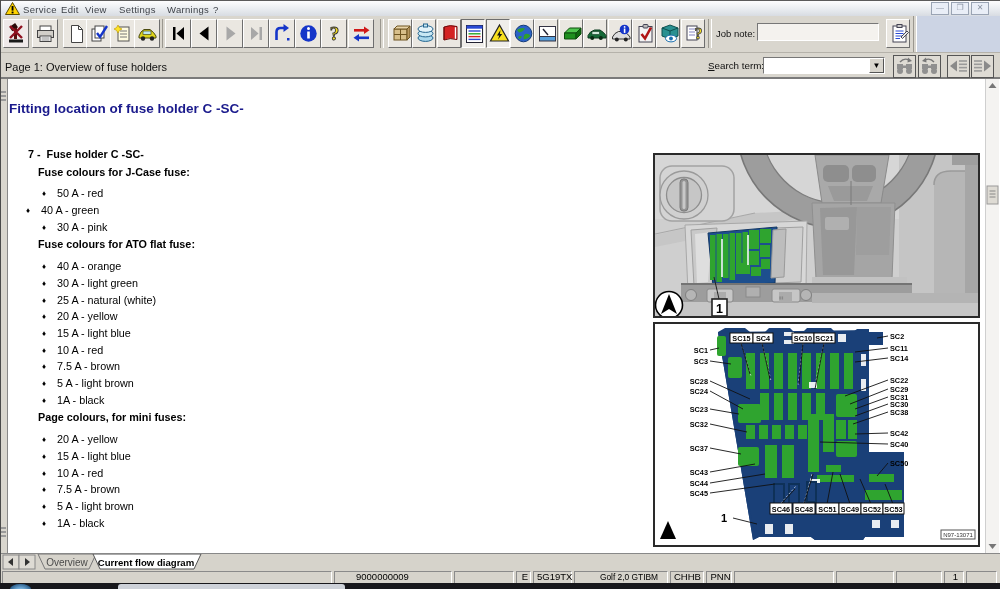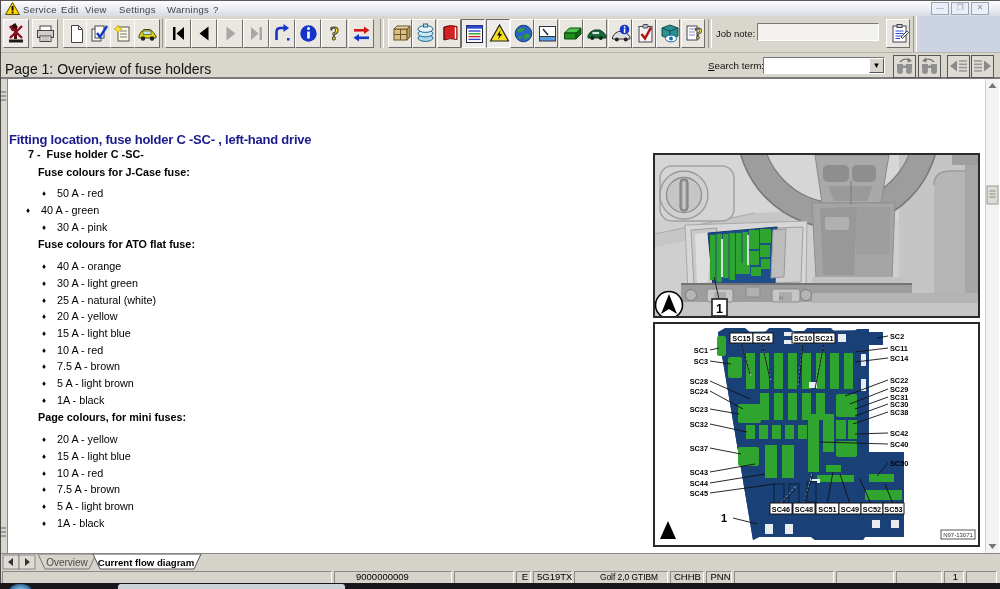--- a/index.html
+++ b/index.html
@@ -25,21 +25,21 @@
   .tbtn.pressed{background:#efede9;border-top:1px solid #6e6e6e;border-left:1px solid #6e6e6e;
     border-right:1px solid #fff;border-bottom:1px solid #fff;}
   #jobnote{position:absolute;left:716px;top:12px;font-size:9.5px;color:#111;}
   #jobinput{position:absolute;left:757px;top:7px;width:122px;height:18px;background:#f4f2ee;
     border-top:1px solid #777;border-left:1px solid #777;
     border-right:1px solid #fff;border-bottom:1px solid #fff;box-sizing:border-box;}
   #bluepanel{position:absolute;left:917px;top:0;width:83px;height:36px;background:#ccd4e4;}
   
   #pagebar{left:0;top:53px;width:1000px;height:26px;background:#d9d6ce;
     border-bottom:2px solid #7b7b7b;box-sizing:border-box;}
-  #pagebar .label{position:absolute;left:5px;top:8px;font-size:14px;color:#111;}
+  #pagebar .label{position:absolute;left:5px;top:8px;font-size:11px;color:#111;}
   #searchlbl{position:absolute;left:708px;top:7px;font-size:9.8px;color:#111;}
   #combo{position:absolute;left:763px;top:4px;width:122px;height:17px;background:#fff;
     border-top:1px solid #777;border-left:1px solid #777;
     border-right:1px solid #fff;border-bottom:1px solid #fff;box-sizing:border-box;}
   #combo .drop{position:absolute;right:0;top:0;width:15px;height:15px;background:#d9d6ce;
     border-top:1px solid #fff;border-left:1px solid #fff;
     border-right:1px solid #555;border-bottom:1px solid #555;box-sizing:border-box;
     font-size:8px;text-align:center;line-height:14px;color:#000;}
   .sbtn{position:absolute;top:2px;width:23px;height:23px;background:#dedbd4;
     border:1px solid #555;box-sizing:border-box;}
@@ -353,21 +353,21 @@
           <line x1="2" y1="14.9" x2="10" y2="14.9"></line>
         </g>
         <polygon points="19,10 12,4.5 12,15.5" fill="#8a8a8a"></polygon>
       </svg></div>
 </div>
 
 <div class="abs" id="content">
   <div class="abs" id="gutter"></div>
     <div class="abs" style="left:1px;top:12px;width:5px;height:10px;background:repeating-linear-gradient(#9a9a9a 0 2px,#d9d6ce 2px 4px)"></div>
     <div class="abs" style="left:1px;top:448px;width:5px;height:10px;background:repeating-linear-gradient(#9a9a9a 0 2px,#d9d6ce 2px 4px)"></div>
-  <div class="h1" style="top:53px;font-size:13px;letter-spacing:-0.22px">Fitting location, fuse holder C -SC- , left-hand drive</div>
+  <div class="h1" style="top:22px">Fitting location of fuse holder C -SC-</div>
   <div class="b1" style="left:28px;top:69px">7 -  Fuse holder C -SC-</div>
   <div class="b1" style="left:38px;top:87px">Fuse colours for J-Case fuse:</div>
   <div class="li" style="left:57px;top:108px">50 A - red</div>
   <div class="li" style="left:41px;top:125px">40 A - green</div>
   <div class="li" style="left:57px;top:142px">30 A - pink</div>
   <div class="b1" style="left:38px;top:159px">Fuse colours for ATO flat fuse:</div>
   <div class="li" style="left:57px;top:181px">40 A - orange</div>
   <div class="li" style="left:57px;top:198px">30 A - light green</div>
   <div class="li" style="left:57px;top:215px">25 A - natural (white)</div>
   <div class="li" style="left:57px;top:231px">20 A - yellow</div>

